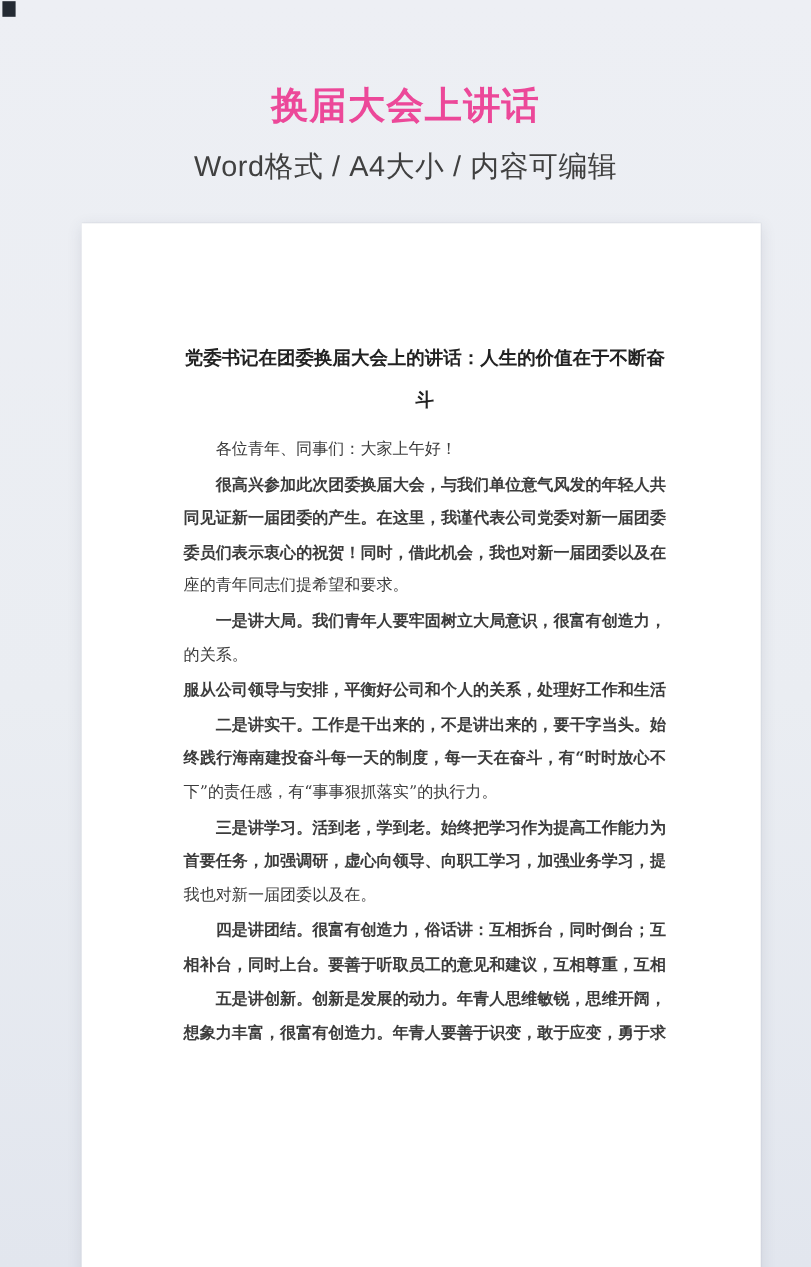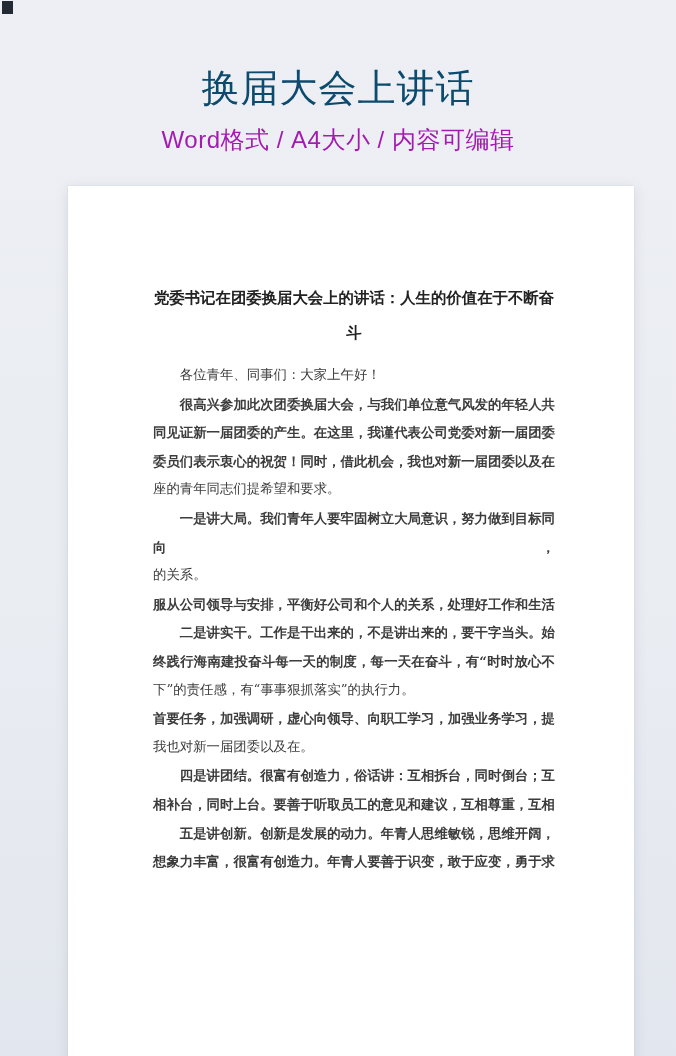--- a/index.html
+++ b/index.html
@@ -8,26 +8,26 @@
     width:676px;height:1056px;position:relative;overflow:hidden;
     background:linear-gradient(180deg,#edeff4 0%,#eaedf2 55%,#e2e6ee 100%);
     font-family:"Liberation Sans","DejaVu Sans",sans-serif;
   }
   .corner-mark{
     position:absolute;left:2px;top:1px;width:11px;height:13px;
     background:#242a33;
   }
   .hero{position:absolute;left:0;top:0;width:676px;text-align:center;}
   .hero-title{
-    margin-top:64px;font-size:38px;line-height:48px;font-weight:400;
-    color:#0c4a6e;letter-spacing:1px;
+    margin-top:64px;font-size:31px;line-height:48px;font-weight:700;
+    color:#ec4899;letter-spacing:1px;
   }
   .hero-subtitle{
     margin-top:14px;font-size:24px;line-height:28px;font-weight:400;
-    color:#a21caf;letter-spacing:0.5px;
+    color:#404040;letter-spacing:0.5px;
   }
   .page{
     position:absolute;left:68px;top:186px;width:566px;height:942px;
     background:#ffffff;
     box-shadow:0 3px 12px rgba(60,70,90,0.13),0 0 1px rgba(60,70,90,0.18);
     overflow:hidden;
   }
   .page-content{
     position:absolute;left:85px;top:95px;width:402px;
     font-family:"DejaVu Serif","Liberation Serif",serif;
@@ -67,28 +67,29 @@
     </div>
 
     <div class="doc-body">
       <div class="ln ind wrapok">各位青年、同事们：大家上午好！</div>
 
       <div class="ln ind fill">很高兴参加此次团委换届大会，与我们单位意气风发的年轻人共</div>
       <div class="ln fill">同见证新一届团委的产生。在这里，我谨代表公司党委对新一届团委</div>
       <div class="ln fill">委员们表示衷心的祝贺！同时，借此机会，我也对新一届团委以及在</div>
       <div class="ln wrapok">座的青年同志们提希望和要求。</div>
 
-      <div class="ln ind fill">一是讲大局。我们青年人要牢固树立大局意识，努力做到目标同向，</div>
+      <div class="ln ind fill">一是讲大局。我们青年人要牢固树立大局意识，很富有创造力，</div>
       <div class="ln wrapok">的关系。</div>
       <div class="ln fill">服从公司领导与安排，平衡好公司和个人的关系，处理好工作和生活</div>
 
       <div class="ln ind fill">二是讲实干。工作是干出来的，不是讲出来的，要干字当头。始</div>
       <div class="ln fill">终践行海南建投奋斗每一天的制度，每一天在奋斗，有“时时放心不</div>
       <div class="ln wrapok">下”的责任感，有“事事狠抓落实”的执行力。</div>
 
+      <div class="ln ind fill">三是讲学习。活到老，学到老。始终把学习作为提高工作能力为</div>
       <div class="ln fill">首要任务，加强调研，虚心向领导、向职工学习，加强业务学习，提</div>
       <div class="ln wrapok">我也对新一届团委以及在。</div>
 
       <div class="ln ind fill">四是讲团结。很富有创造力，俗话讲：互相拆台，同时倒台；互</div>
       <div class="ln fill">相补台，同时上台。要善于听取员工的意见和建议，互相尊重，互相</div>
 
       <div class="ln ind fill">五是讲创新。创新是发展的动力。年青人思维敏锐，思维开阔，</div>
       <div class="ln fill">想象力丰富，很富有创造力。年青人要善于识变，敢于应变，勇于求</div>
     </div>
 

